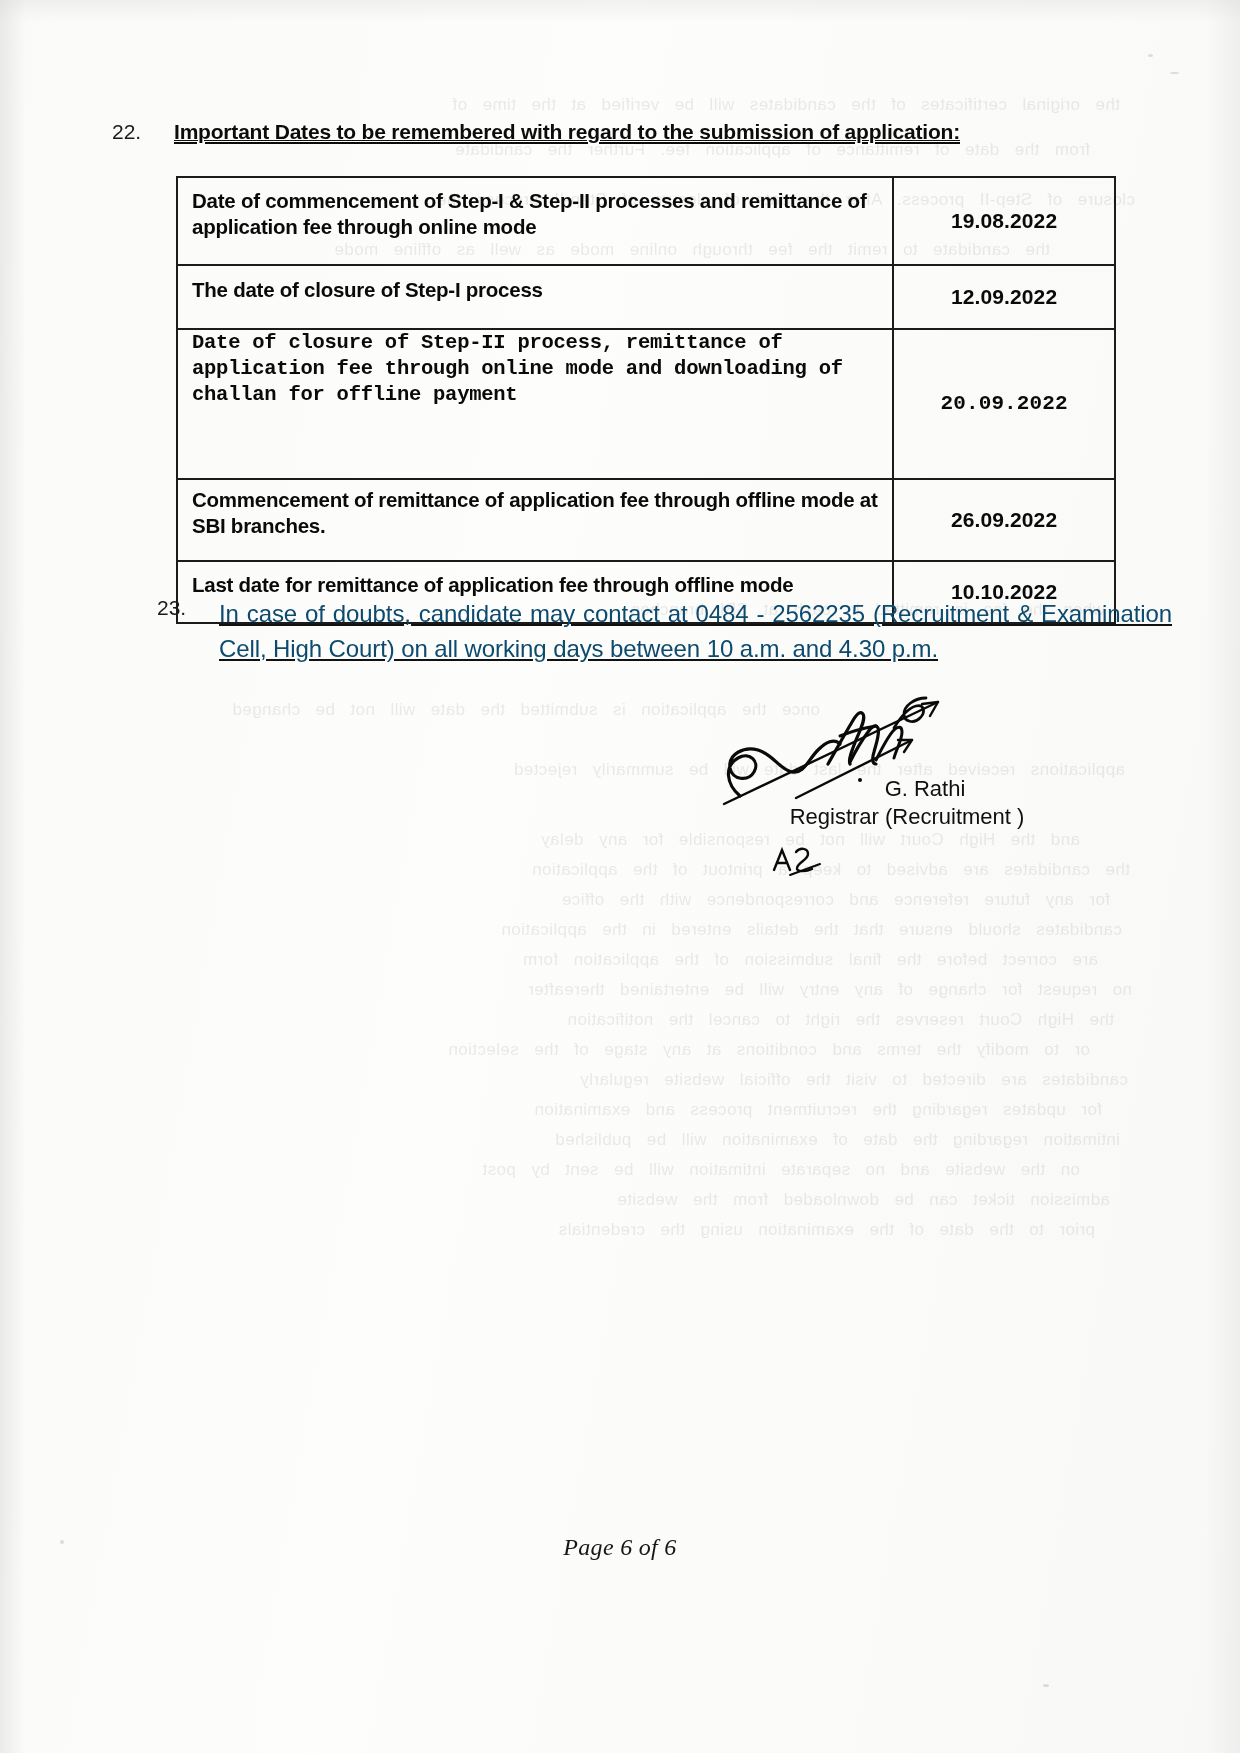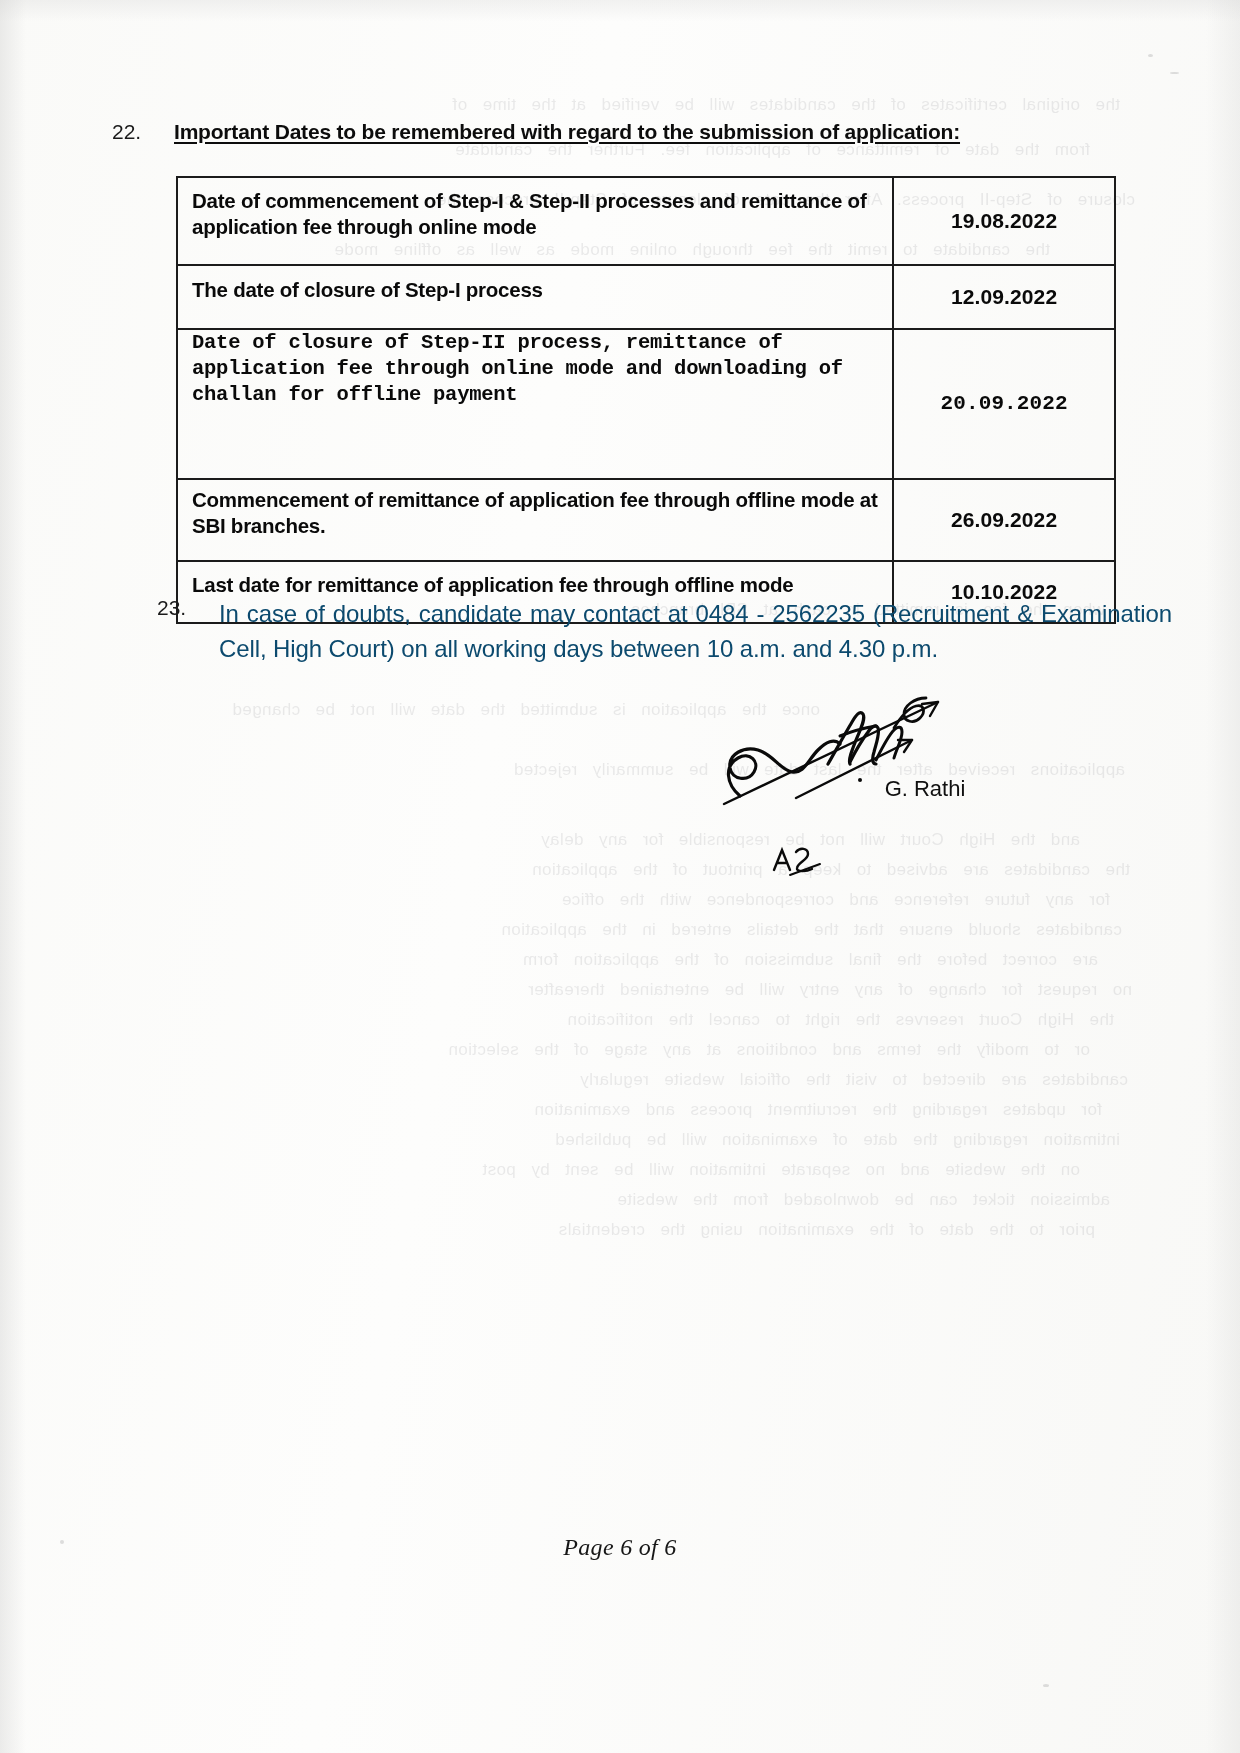--- a/index.html
+++ b/index.html
@@ -66,21 +66,21 @@
     position: absolute;
     display: flex;
     align-items: flex-start;
   }
   .clause-num {
     width: 62px;
     flex: 0 0 62px;
     font-size: 21px;
     color: #1a1a1a;
   }
-  .clause-body { flex: 1 1 auto; }
+  .clause-body { flex: 1 1 auto; text-decoration: underline; }
 
   
   #clause22 { left: 112px; top: 120px; width: 1000px; }
   #clause22 .clause-num { font-size: 21px; }
   .heading-22 {
     font-size: 21px;
     font-weight: bold;
     text-decoration: underline;
     text-underline-offset: 3px;
     letter-spacing: -0.2px;
@@ -294,20 +294,21 @@
         <path d="M194 40 C200 30, 208 20, 216 18 C224 16, 226 24, 220 30 C214 36, 204 34, 204 26 C204 18, 214 10, 226 10" stroke="#0a0a0a" stroke-width="2.8" stroke-linecap="round" fill="none"></path>
         <path d="M24 116 L238 14" stroke="#0a0a0a" stroke-width="2.4" stroke-linecap="round"></path>
         <path d="M238 14 L222 16 M238 14 L230 28" stroke="#0a0a0a" stroke-width="2.4" stroke-linecap="round"></path>
         <path d="M96 110 L212 52" stroke="#0a0a0a" stroke-width="2.4" stroke-linecap="round"></path>
         <path d="M212 52 L198 52 M212 52 L204 64" stroke="#0a0a0a" stroke-width="2.4" stroke-linecap="round"></path>
         <circle cx="160" cy="92" r="2" fill="#0a0a0a"></circle>
       </svg>
     </div>
 
     <div class="sig-name">G. Rathi</div>
+    <div class="sig-title">Registrar (Recruitment )</div>
 
     <svg class="sig-initial" viewBox="0 0 60 36" fill="none">
       <path d="M6 28 L14 8 L22 28 M9 21 L19 21" stroke="#0a0a0a" stroke-width="2.4" stroke-linecap="round" fill="none"></path>
       <path d="M28 10 C32 5, 40 6, 40 12 C40 18, 30 20, 29 26 C28 30, 38 30, 44 27" stroke="#0a0a0a" stroke-width="2.4" stroke-linecap="round" fill="none"></path>
       <path d="M22 33 L52 22" stroke="#0a0a0a" stroke-width="2" stroke-linecap="round"></path>
     </svg>
   </div>
 
   <div class="footer">Page 6 of 6</div>
 

